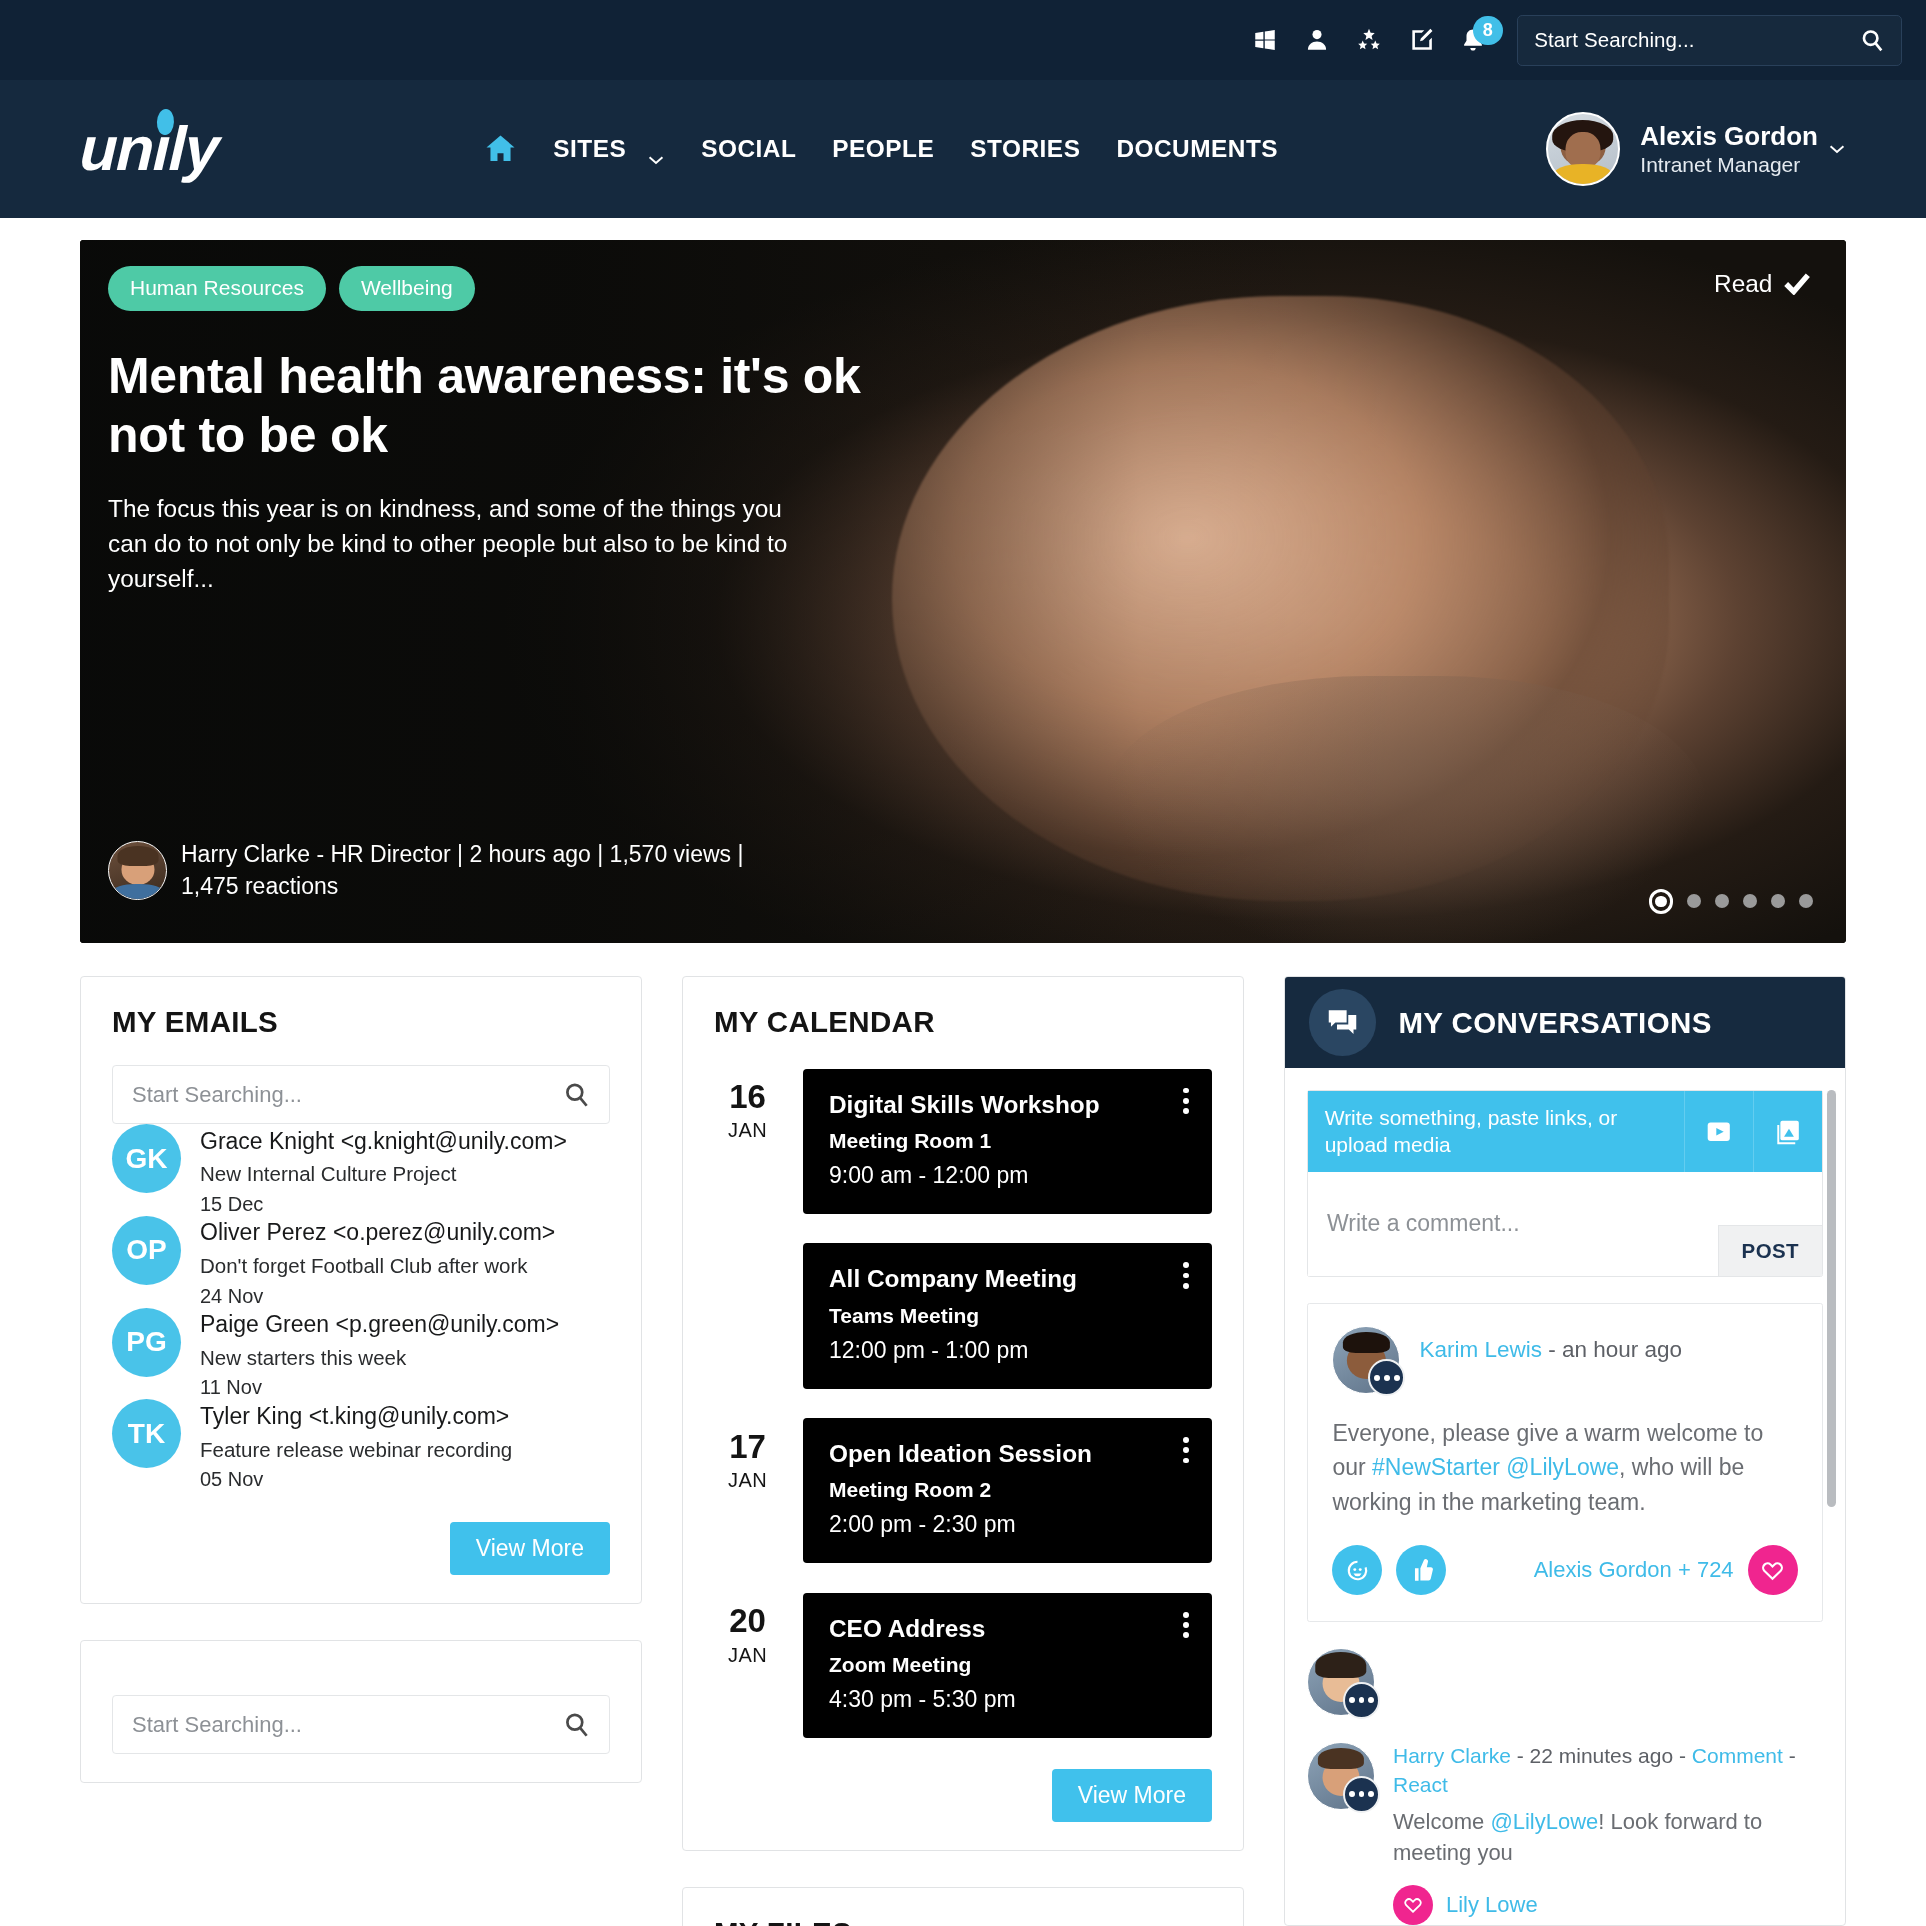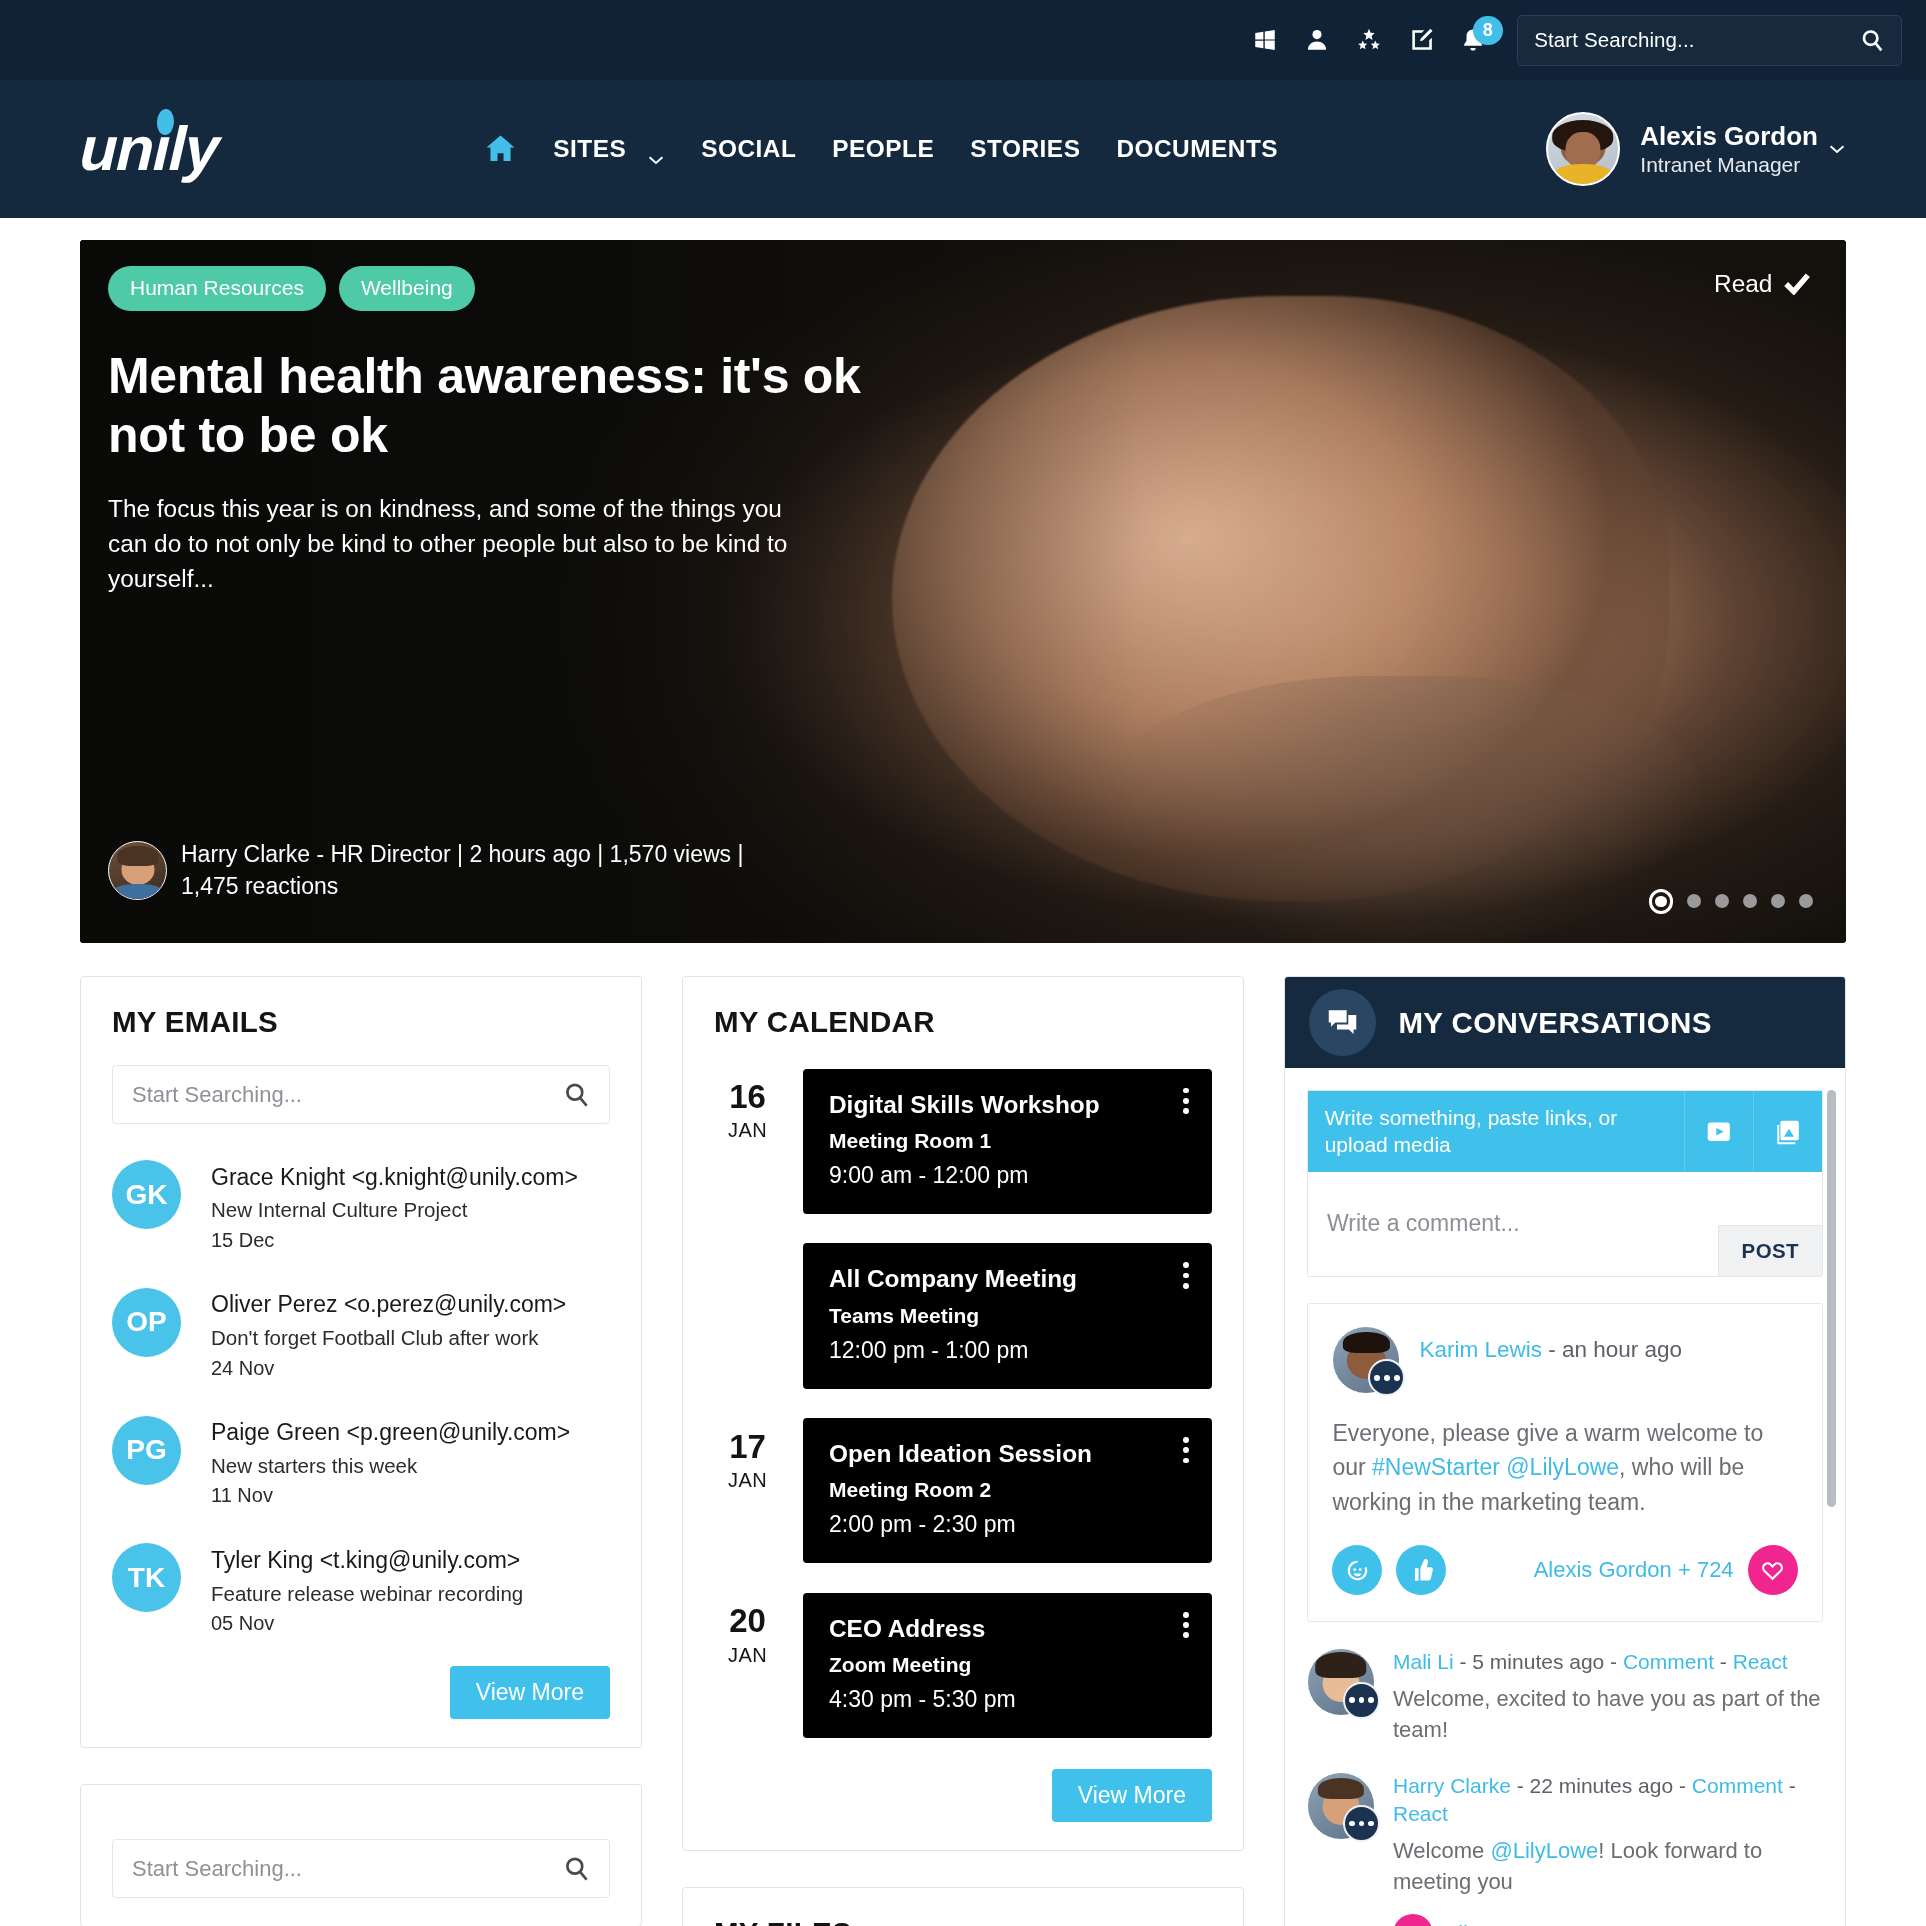--- a/index.html
+++ b/index.html
@@ -259,21 +259,21 @@
     height: 59px;
     border:0.6px solid #e4e6e8;
     border-radius:3.9px;
     display:flex; align-items:center; justify-content:space-between;
     padding: 0 19px;
     cursor:text;
   }
   .searchfield .ph { color:#8d9196; font-size:22px; }
   .searchfield svg { width:27px; height:27px; stroke:#4a4a4a; stroke-width:2.4; fill:none; }
 
-  .email-row { display:flex; gap:30px; margin-top:36px; align-items:flex-start; }
+  .email-row { display:flex; gap:19px; align-items:flex-start; }
   .initials {
     width:69px; height:69px; border-radius:50%;
     background:#49c3e9; color:#ffffff;
     font-size:28px; font-weight:600;
     display:flex; align-items:center; justify-content:center;
     flex:none;
   }
   .email-meta { padding-top: 2.6px; }
   .email-from { font-size:23px; color:#18191a; line-height:1.28; }
   .email-subj { font-size:20.5px; color:#2a2c2e; margin-top:6.4px; }
@@ -794,27 +794,20 @@
           </div>
 
           <div class="comment">
             <div class="av-wrap">
               <div class="avatar-md face-d"></div>
               <div class="badge-dots">
                   <i></i>
                   <i></i>
                   <i></i>
                 </div>
-            </div>
-            <div class="comment-body">
-              <div class="comment-meta">
-                <span class="lk">Mali Li</span>
-                <span class="gr">- 5 minutes ago - </span><span class="lk">Comment</span><span class="gr"> - </span><span class="lk">React</span>
-              </div>
-              <div class="comment-text">Welcome, excited to have you as part of the team!</div>
             </div>
           </div>
 
           <div class="comment">
             <div class="av-wrap">
               <div class="avatar-md face-e"></div>
               <div class="badge-dots">
                   <i></i>
                   <i></i>
                   <i></i>

